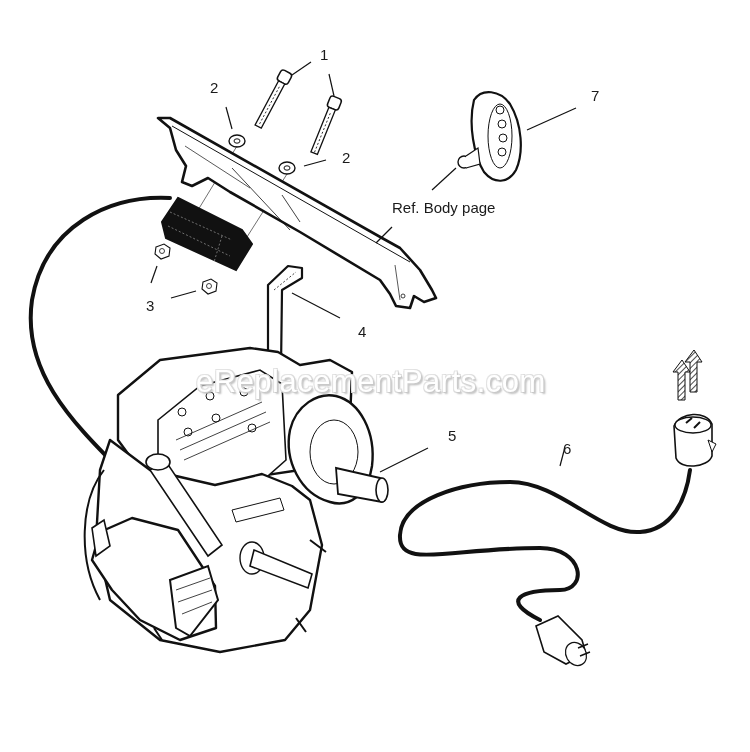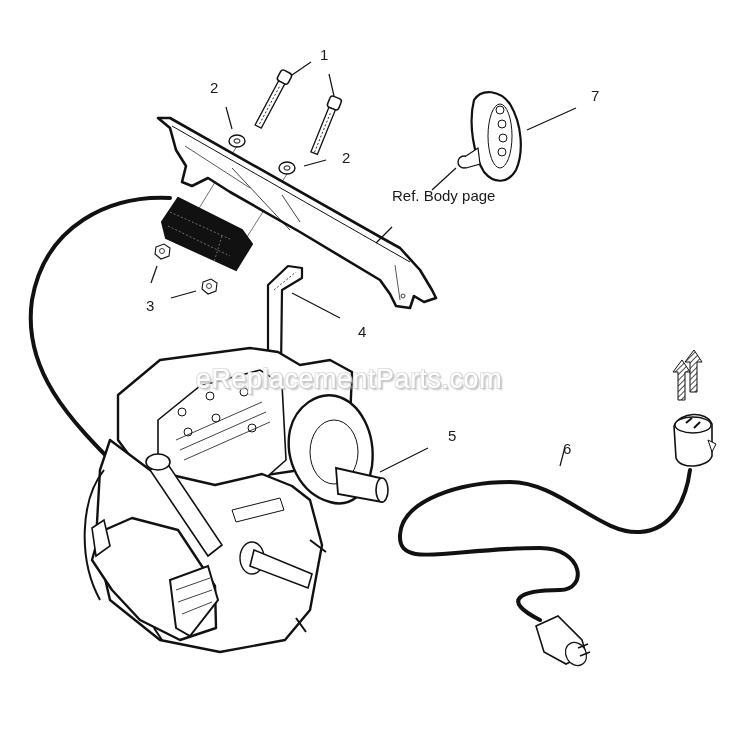--- a/index.html
+++ b/index.html
@@ -17,21 +17,21 @@
       position: absolute;
       font-family: "Liberation Sans", sans-serif;
       font-size: 15px;
       color: #1a1a1a;
       white-space: nowrap;
       line-height: 1;
     }
     .watermark {
       position: absolute;
       font-family: "Liberation Sans", sans-serif;
-      font-size: 27px;
+      font-size: 31px;
       font-weight: normal;
       letter-spacing: 0.5px;
       color: #ffffff;
       white-space: nowrap;
       text-shadow: 1px 1px 0 #c9c9c9, -1px -1px 0 #e4e4e4, 1px -1px 0 #dcdcdc, -1px 1px 0 #dcdcdc, 2px 2px 2px #bdbdbd;
       line-height: 1;
       text-align: right;
     }
   </style>
 </head>
@@ -205,16 +205,16 @@
 
   <span class="callout-label" style="left:320px;top:47px;">1</span>
   <span class="callout-label" style="left:210px;top:80px;">2</span>
   <span class="callout-label" style="left:342px;top:150px;">2</span>
   <span class="callout-label" style="left:146px;top:298px;">3</span>
   <span class="callout-label" style="left:358px;top:324px;">4</span>
   <span class="callout-label" style="left:448px;top:428px;">5</span>
   <span class="callout-label" style="left:563px;top:441px;">6</span>
   <span class="callout-label" style="left:591px;top:88px;">7</span>
 
-  <span class="ref-label" style="left:392px;top:188px;">Ref.  Body page</span>
+  <span class="ref-label" style="left:392px;top:200px;">Ref.  Body page</span>
 
   <span class="watermark" style="left:196px;top:366px;">eReplacementParts.com</span>
 </div>
 
 </body></html>

